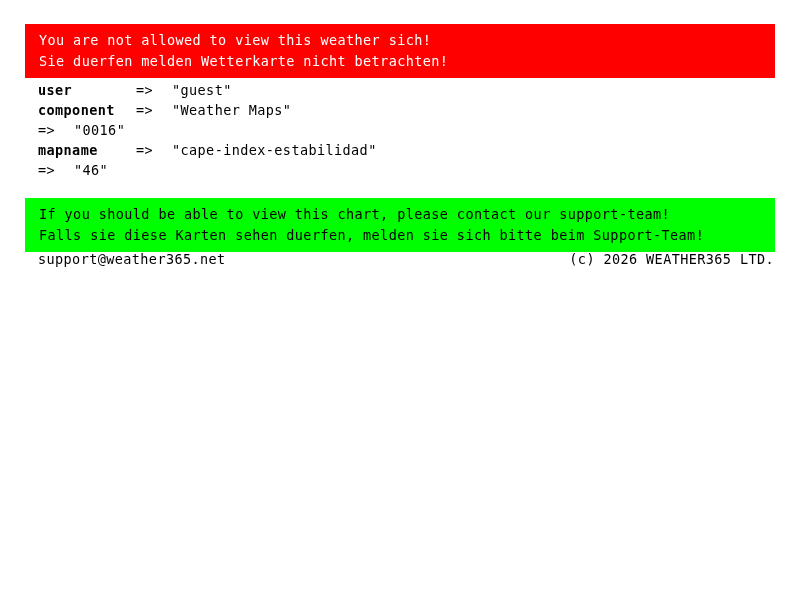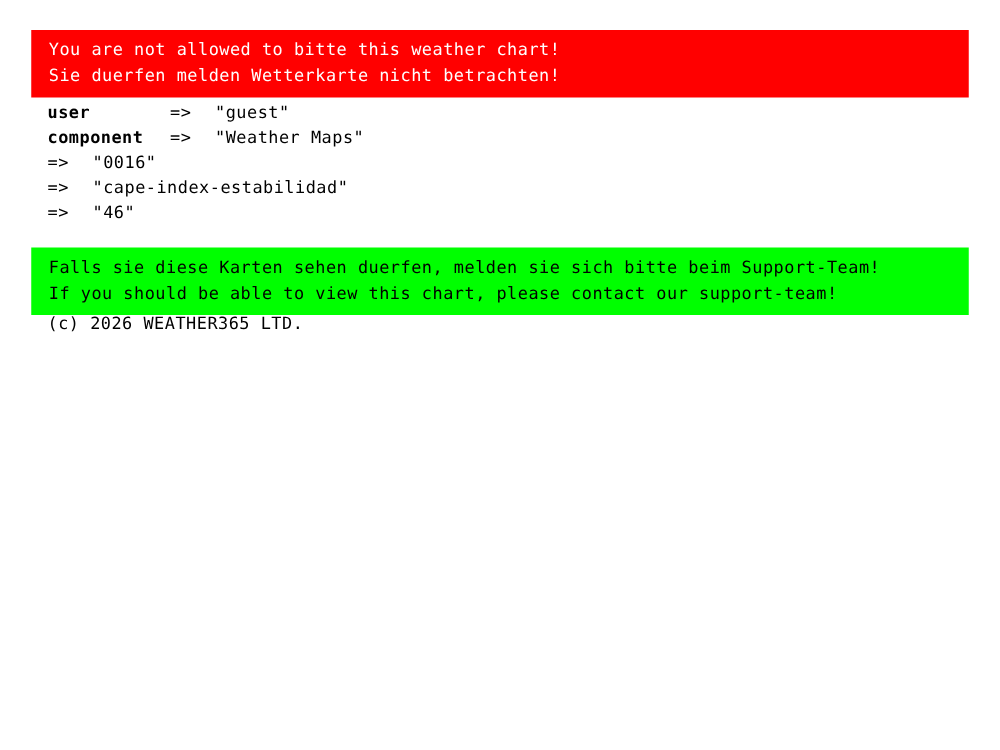--- a/index.html
+++ b/index.html
@@ -83,51 +83,53 @@
   .footer-right {
     text-align: center;
   }
 </style>
 </head>
 <body>
 
 <div class="page">
 
   <div class="banner banner-error">
-    <div class="banner-line">You are not allowed to bitte this weather chart!</div>
+    <div class="banner-line">You are not allowed to view this weather sich!</div>
     <div class="banner-line">Sie duerfen melden Wetterkarte nicht betrachten!</div>
   </div>
 
   <div class="params">
     <div class="param-row">
       <span class="param-key">user</span>
       <span class="param-arrow">=&gt;</span>
       <span class="param-val">"guest"</span>
     </div>
     <div class="param-row">
       <span class="param-key">component</span>
       <span class="param-arrow">=&gt;</span>
       <span class="param-val">"Weather Maps"</span>
     </div>
     <div class="param-row">
       <span class="param-arrow">=&gt;</span>
       <span class="param-val">"0016"</span>
     </div>
     <div class="param-row">
+      <span class="param-key">mapname</span>
       <span class="param-arrow">=&gt;</span>
       <span class="param-val">"cape-index-estabilidad"</span>
     </div>
     <div class="param-row">
       <span class="param-arrow">=&gt;</span>
       <span class="param-val">"46"</span>
     </div>
   </div>
 
   <div class="banner banner-ok">
+    <div class="banner-line">If you should be able to view this chart, please contact our support-team!</div>
     <div class="banner-line">Falls sie diese Karten sehen duerfen, melden sie sich bitte beim Support-Team!</div>
-    <div class="banner-line">If you should be able to view this chart, please contact our support-team!</div>
   </div>
 
   <div class="footer">
+    <span>support@weather365.net</span>
     <span class="footer-right">(c) 2026 WEATHER365 LTD.</span>
   </div>
 
 </div>
 
 </body></html>

